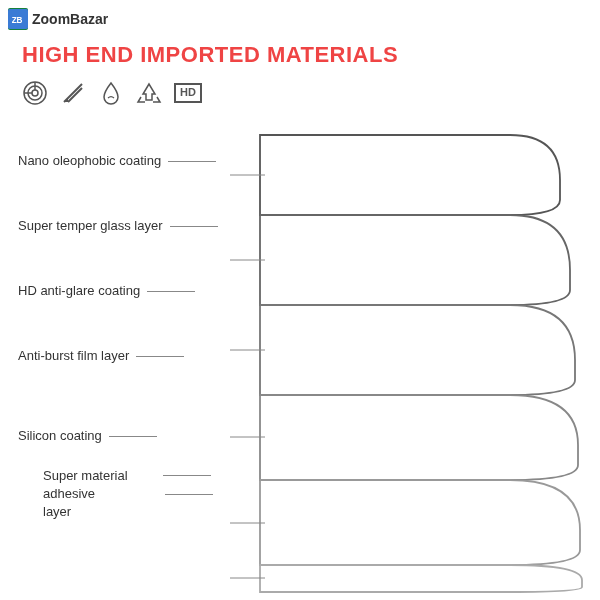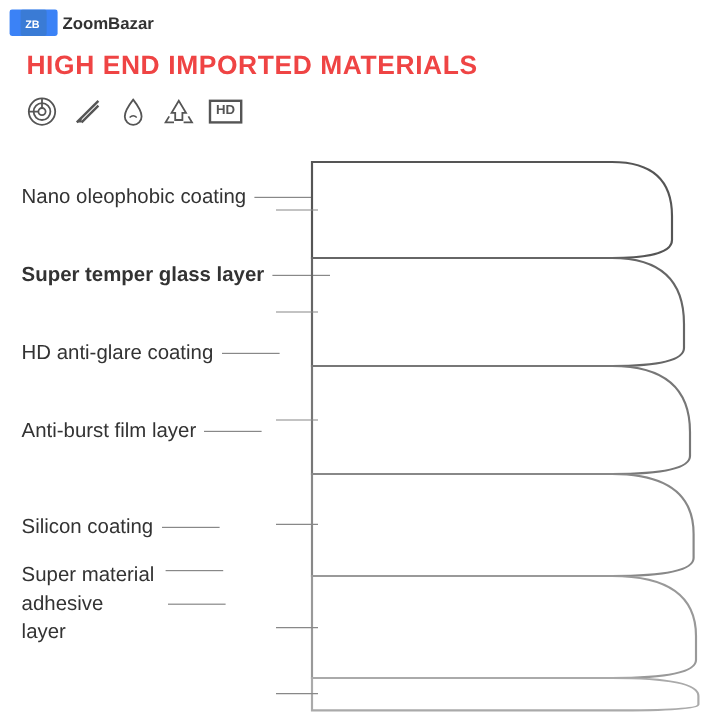--- a/index.html
+++ b/index.html
@@ -23,23 +23,23 @@
     
     .logo {
       position: absolute;
       top: 8px;
       left: 8px;
       display: flex;
       align-items: center;
       gap: 4px;
     }
     .logo-icon {
-      width: 40px;
+      width: 20px;
       height: 22px;
-      background: #3b82f6;
+      background: #15803d;
       display: flex;
       align-items: center;
       justify-content: center;
       font-size: 10px;
       font-weight: bold;
       color: white;
       border-radius: 2px;
     }
     .logo-text {
       font-size: 14px;
@@ -98,21 +98,21 @@
     .labels {
       position: absolute;
       left: 18px;
       top: 0;
       width: 200px;
     }
 
     .layer-label {
       position: absolute;
       left: 0;
-      font-size: 17px;
+      font-size: 13px;
       color: #333;
       line-height: 1.3;
       white-space: nowrap;
     }
 
     .layer-label::after {
       content: '';
       position: absolute;
       right: -55px;
       top: 50%;
@@ -184,29 +184,29 @@
 
     <span class="hd-badge">HD</span>
   </div>
 
   <div class="diagram">
 
     <div class="labels">
 
       <div class="layer-label" style="top: 38px;">Nano oleophobic coating</div>
 
-      <div class="layer-label" style="top: 103px; font-weight: bold;">Super temper glass layer</div>
+      <div class="layer-label" style="top: 103px;">Super temper glass layer</div>
 
       <div class="layer-label" style="top: 168px;">HD anti-glare coating</div>
 
       <div class="layer-label" style="top: 233px;">Anti-burst film layer</div>
 
       <div class="layer-label" style="top: 298px; margin-top: 15px;">Silicon coating</div>
 
-      <div class="layer-label" style="top: 352px; white-space: normal; width: 115px; line-height: 1.4;">
+      <div class="layer-label" style="top: 352px; white-space: normal; width: 115px; line-height: 1.4; margin-left: 25px;">
         Super material adhesive<br>layer
         <span style="position:absolute; left:120px; top:8px; width:48px; height:1px; background:#888; display:block;"></span>
       </div>
 
     </div>
 
     <svg class="layers-svg" viewBox="0 0 370 490" xmlns="http://www.w3.org/2000/svg">
 
       <path d="M30,30 L280,30 Q330,30 330,75 L330,95 Q330,110 280,110 L30,110 Z" fill="none" stroke="#555" stroke-width="1.8"></path>
 

